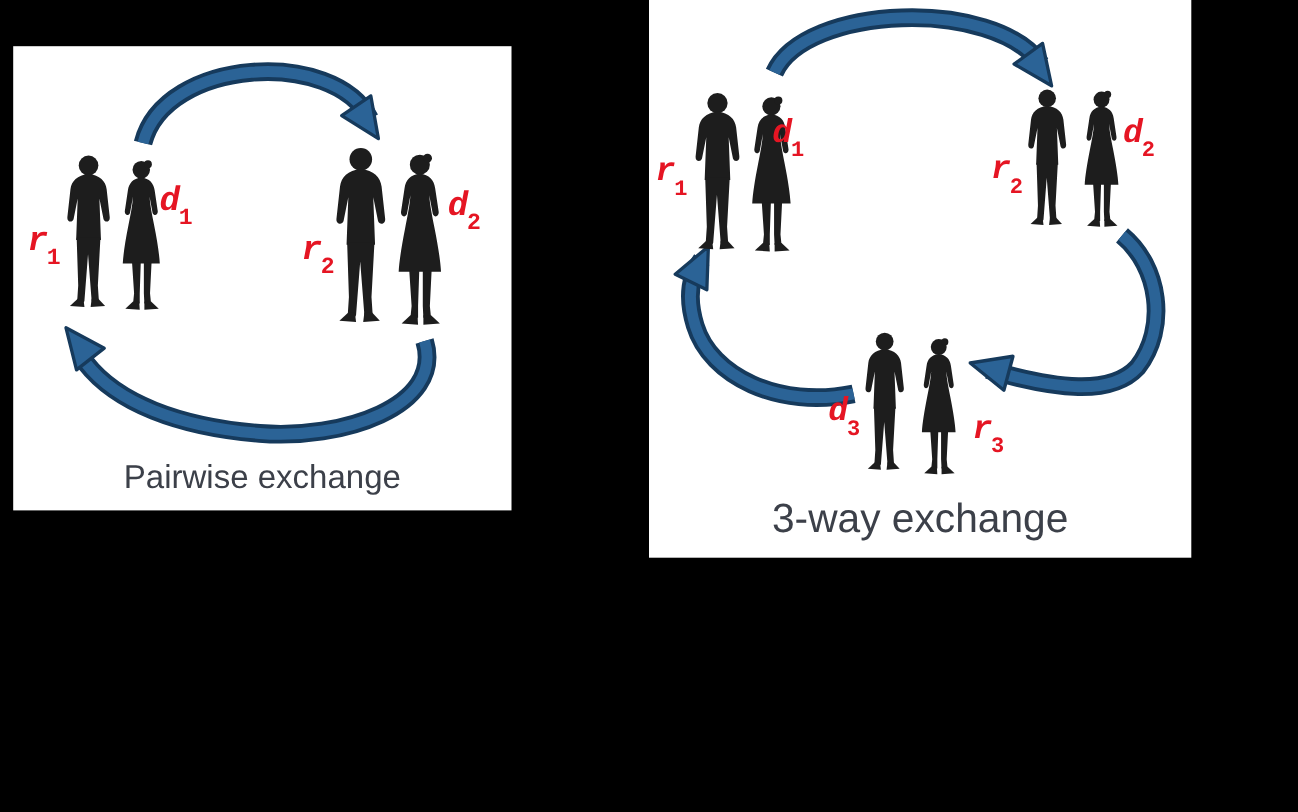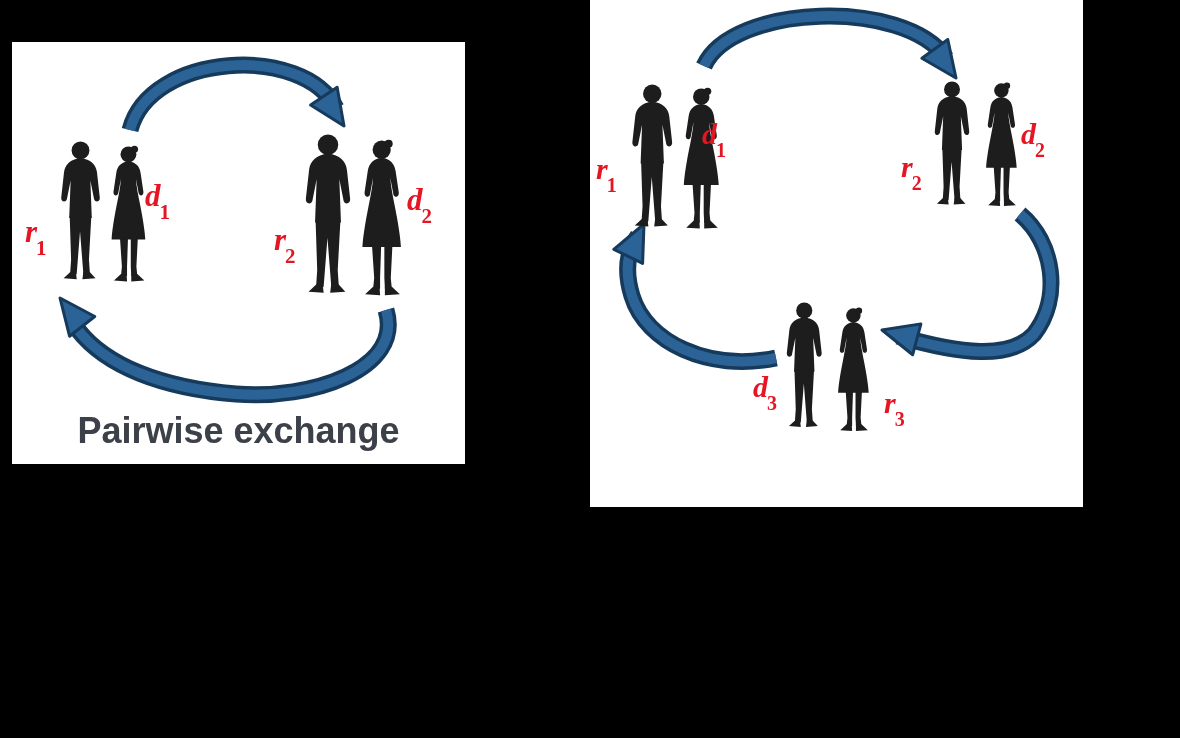--- a/index.html
+++ b/index.html
@@ -2,29 +2,29 @@
 <html><head>
 <meta charset="utf-8">
 <style>
   html,body{margin:0;padding:0;background:#000;}
   .stage{position:relative;width:1180px;height:738px;background:#000;overflow:hidden;
          font-family:"Liberation Sans",sans-serif;}
   .panel{position:absolute;background:#fff;}
   .panel-pairwise{left:12px;top:42px;width:453px;height:422px;}
   .panel-threeway{left:590px;top:0;width:493px;height:507px;}
   .art{position:absolute;left:0;top:0;width:100%;height:100%;}
-  .lbl{position:absolute;color:#e51523;font-family:Liberation Serif, serif;
-       font-weight:bold;font-style:italic;font-size:31px;line-height:1;white-space:nowrap;margin-top:12px;}
+  .lbl{position:absolute;color:#e51523;font-family:Liberation Mono, monospace;
+       font-weight:bold;font-style:italic;font-size:31px;line-height:1;white-space:nowrap;}
   .lbl sub{font-size:21px;font-style:normal;font-weight:bold;line-height:0;
            position:relative;top:6px;left:-1px;}
   .panel-threeway .lbl{font-size:30px;}
   .panel-threeway .lbl sub{font-size:20px;}
   .caption{position:absolute;left:0;right:0;text-align:center;color:#3c4049;
            font-family:"Liberation Sans",sans-serif;}
-  .panel-pairwise .caption{bottom:12px;font-size:36px;font-weight:bold;}
+  .panel-pairwise .caption{bottom:12px;font-size:30px;}
   .panel-threeway .caption{bottom:14px;font-size:37px;}
   .arc-under{fill:none;stroke:#163a5c;stroke-width:17;stroke-linecap:butt;}
   .arc-over{fill:none;stroke:#2b6396;stroke-width:10;stroke-linecap:butt;}
   .ahead{fill:#2b6396;stroke:#163a5c;stroke-width:3;stroke-linejoin:round;}
   .person{fill:#1d1d1d;}
 </style>
 </head>
 <body>
 
 <div class="stage">
@@ -112,15 +112,16 @@
       <use href="#woman-sil" class="person" transform="translate(243,307) scale(0.85)"></use>
     </svg>
 
     <span class="lbl" style="left:6px;top:142px"><i>r</i><sub>1</sub></span>
     <span class="lbl" style="left:112px;top:107px"><i>d</i><sub>1</sub></span>
     <span class="lbl" style="left:311px;top:140px"><i>r</i><sub>2</sub></span>
     <span class="lbl" style="left:431px;top:107px"><i>d</i><sub>2</sub></span>
     <span class="lbl" style="left:163px;top:360px"><i>d</i><sub>3</sub></span>
     <span class="lbl" style="left:294px;top:376px"><i>r</i><sub>3</sub></span>
 
+    <div class="caption">3-way exchange</div>
   </section>
 
 </div>
 
 </body></html>

